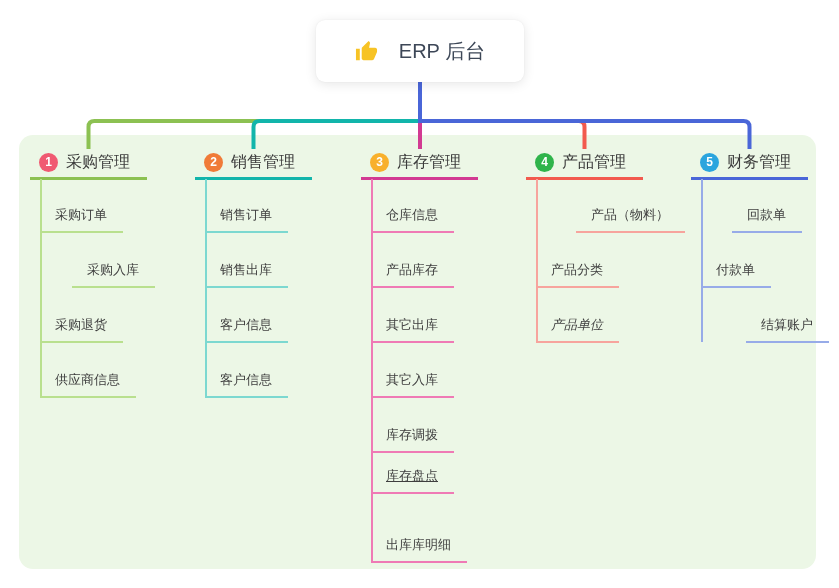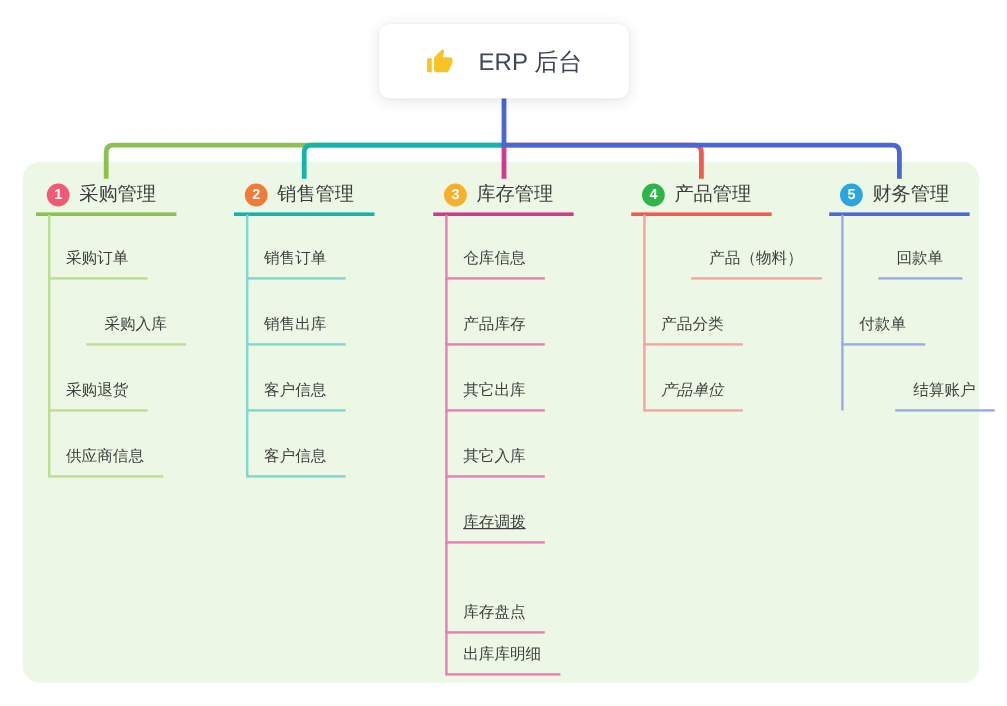--- a/index.html
+++ b/index.html
@@ -91,22 +91,22 @@
     <div class="branch">
       <div class="branch-title" style="left: 361px; border-bottom-color: rgb(210, 58, 146);">
         <span class="badge" style="background: rgb(248, 176, 44);">3</span>
         <span>库存管理</span>
       </div>
       <div class="spine" style="left: 371px; top: 179px; height: 383px; background: rgb(239, 122, 181);"></div>
       <div class="item" style="left: 371px; top: 206px; border-bottom-color: rgb(239, 122, 181);">仓库信息</div>
       <div class="item" style="left: 371px; top: 261px; border-bottom-color: rgb(239, 122, 181);">产品库存</div>
       <div class="item" style="left: 371px; top: 316px; border-bottom-color: rgb(239, 122, 181);">其它出库</div>
       <div class="item" style="left: 371px; top: 371px; border-bottom-color: rgb(239, 122, 181);">其它入库</div>
-      <div class="item" style="left: 371px; top: 426px; border-bottom-color: rgb(239, 122, 181); text-decoration: underline;">库存调拨</div>
-      <div class="item" style="left: 371px; top: 501px; border-bottom-color: rgb(239, 122, 181);">库存盘点</div>
+      <div class="item" style="left: 371px; top: 426px; border-bottom-color: rgb(239, 122, 181);">库存调拨</div>
+      <div class="item" style="left: 371px; top: 467px; border-bottom-color: rgb(239, 122, 181); text-decoration: underline;">库存盘点</div>
       <div class="item" style="left: 371px; top: 536px; border-bottom-color: rgb(239, 122, 181);">出库库明细</div>
     </div>
     <div class="branch">
       <div class="branch-title" style="left: 526px; border-bottom-color: rgb(242, 90, 78);">
         <span class="badge" style="background: rgb(47, 180, 75);">4</span>
         <span>产品管理</span>
       </div>
       <div class="spine" style="left: 536px; top: 179px; height: 163px; background: rgb(247, 164, 157);"></div>
       <div class="item" style="left: 536px; top: 206px; border-bottom-color: rgb(247, 164, 157); margin-left: 40px;">产品（物料）</div>
       <div class="item" style="left: 536px; top: 261px; border-bottom-color: rgb(247, 164, 157);">产品分类</div>

